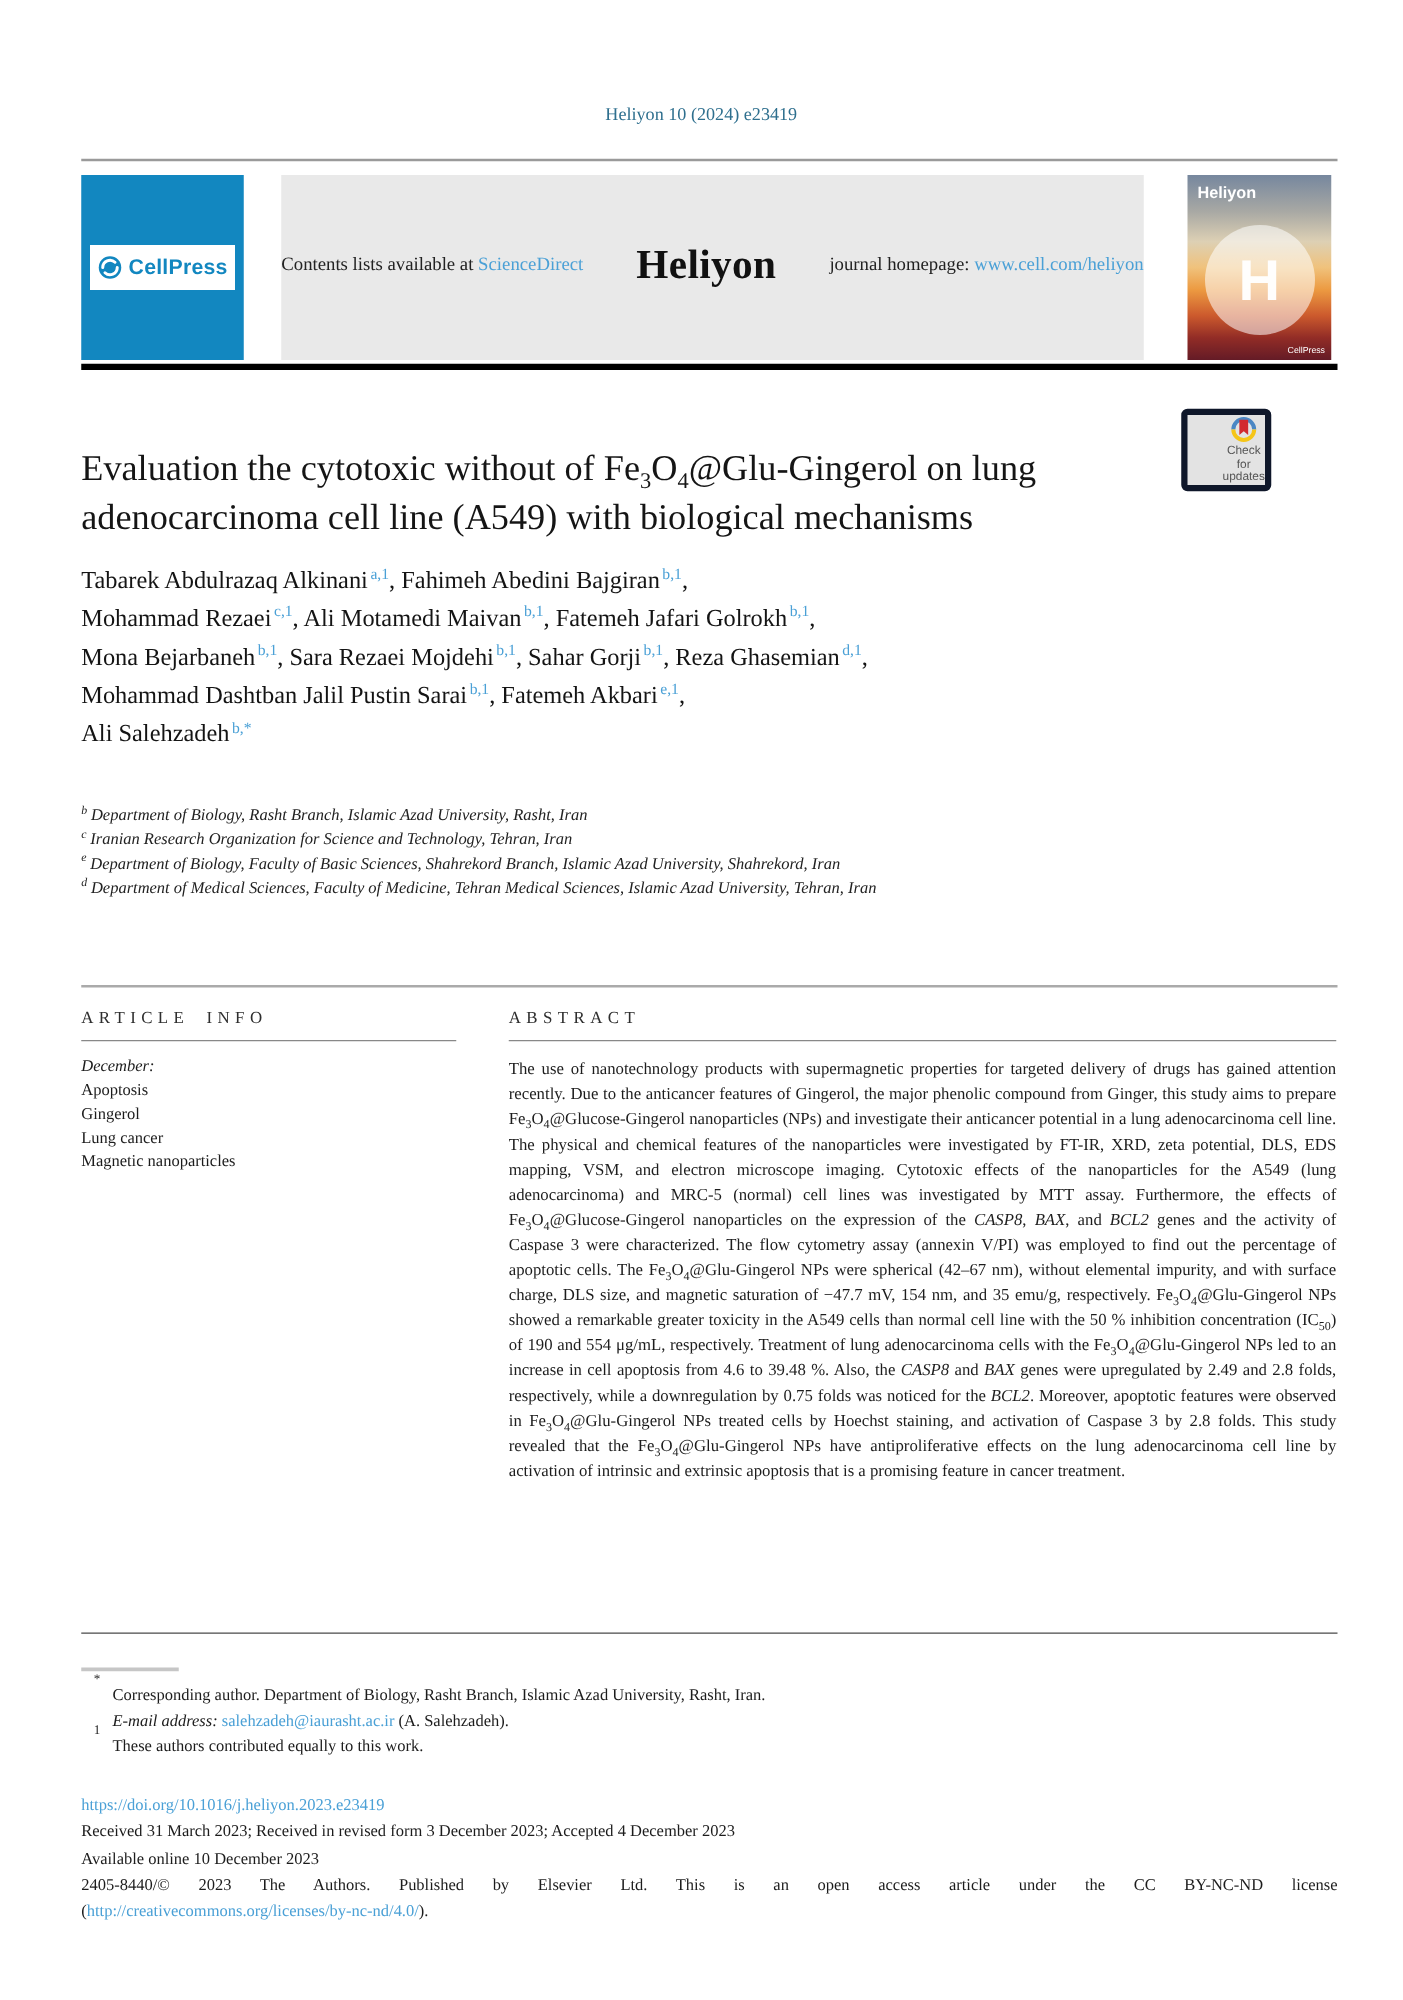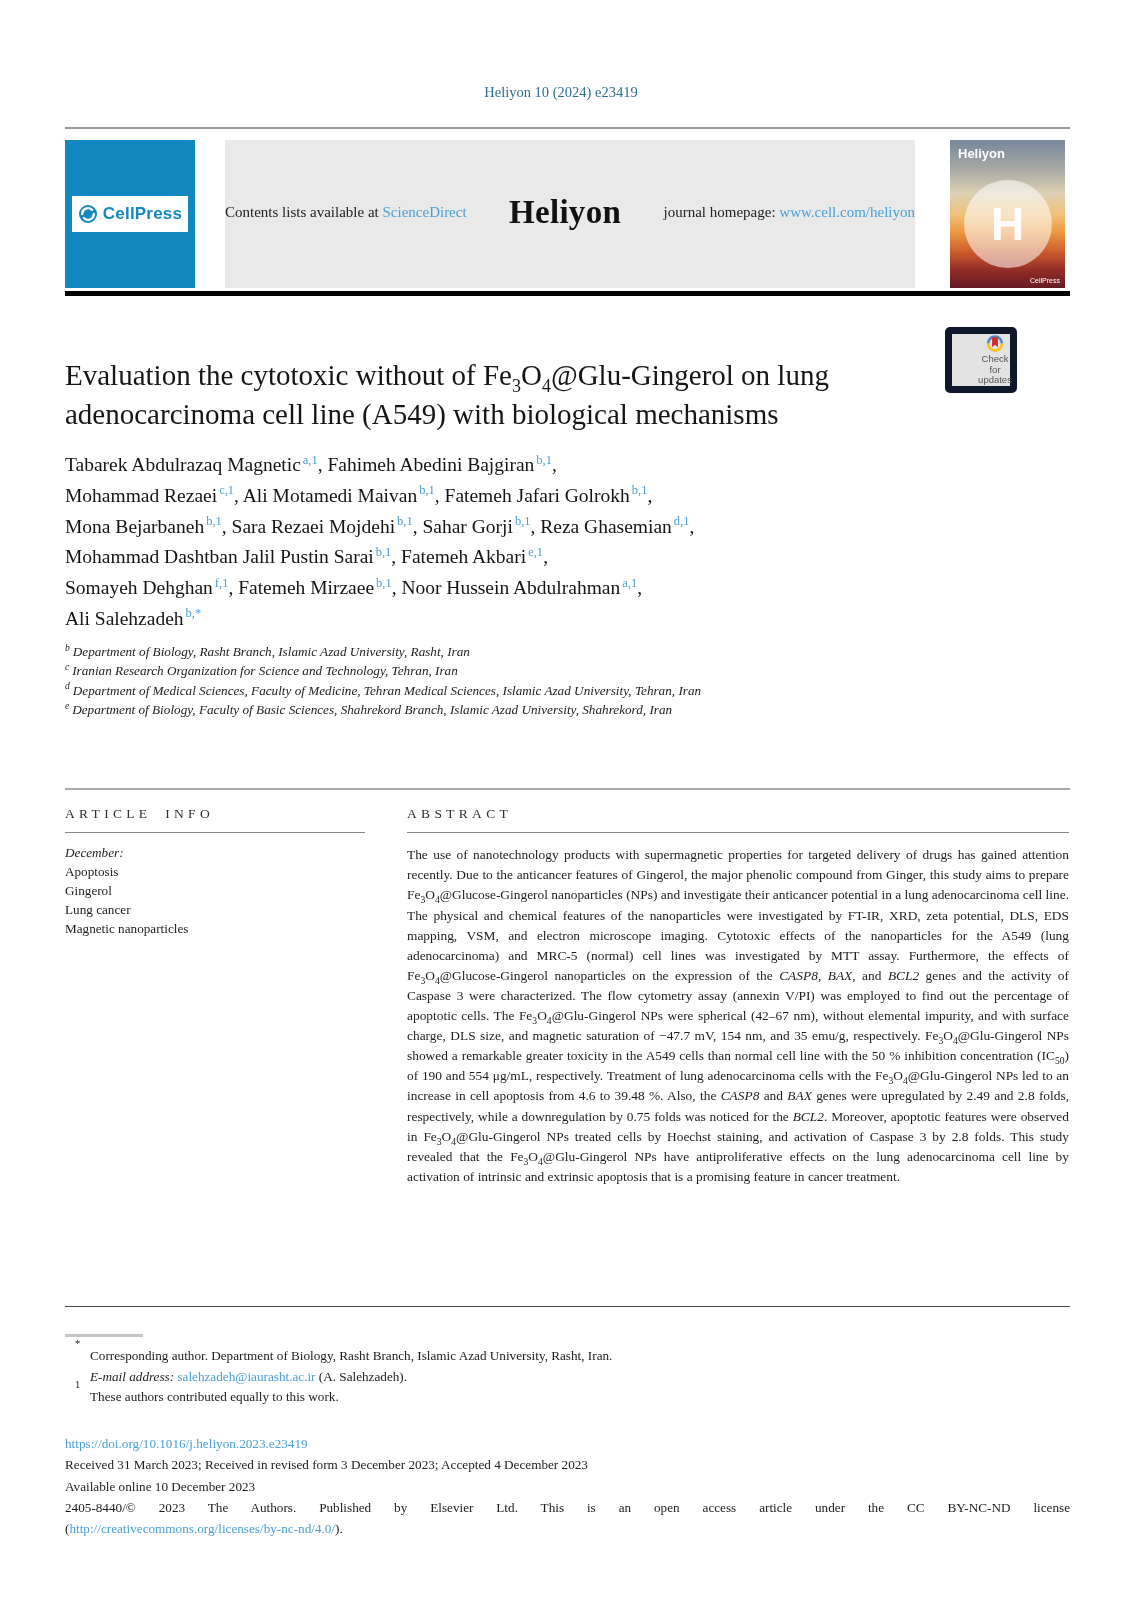--- a/index.html
+++ b/index.html
@@ -42,21 +42,21 @@
   .cover-circle{position:absolute;left:50%;top:57%;transform:translate(-50%,-50%);
     width:88px;height:88px;border-radius:50%;background:rgba(255,255,255,0.55);
     display:flex;align-items:center;justify-content:center;}
   .cover-circle .h{color:rgba(255,255,255,0.96);font-family:"Liberation Sans",sans-serif;
     font-weight:bold;font-size:46px;line-height:1;}
   .cover-brand{position:absolute;right:5px;bottom:4px;color:#fff;
     font-family:"Liberation Sans",sans-serif;font-size:7px;}
 
   
   .crossmark{position:absolute;left:945px;top:327px;width:72px;height:66px;background:#e3e3e3;
-    border:7px solid #0f172a;border-radius:5px;display:flex;flex-direction:column;
+    border:5px solid #0f172a;border-radius:5px;display:flex;flex-direction:column;
     align-items:center;justify-content:center;gap:1px;cursor:pointer;padding-left:28px;}
   .crossmark .cm-txt{font-family:"Liberation Sans",sans-serif;font-size:9.5px;color:#555;line-height:1.12;text-align:center;}
 
   
   .title{position:absolute;left:65px;top:356px;width:845px;font-size:29px;line-height:39px;color:#151515;}
   .title sub{font-size:0.62em;}
   .authors{position:absolute;left:65px;top:450px;width:880px;font-size:19.5px;line-height:30.8px;color:#141414;}
   .asup{color:var(--link);font-size:12.5px;margin-left:2px;}
   .affils{position:absolute;left:65px;top:642px;width:900px;font-style:italic;
     font-size:13.2px;line-height:19.4px;color:#222;}
@@ -125,33 +125,32 @@
     </svg>
     <div class="cm-txt">
       <div>Check for</div>
       <div>updates</div>
     </div>
   </div>
 
   <h1 class="title" style="font-weight:normal;"><span>Evaluation the cytotoxic without of Fe</span><sub>3</sub><span>O</span><sub>4</sub><span>@Glu-Gingerol on lung adenocarcinoma cell line (A549) with biological mechanisms</span></h1>
 
   <div class="authors">
-      <div><span>Tabarek Abdulrazaq Magnetic</span><sup class="asup">a,1</sup><span>, </span><span>Fahimeh Abedini Bajgiran</span><sup class="asup">b,1</sup><span>,</span></div>
+      <div><span>Tabarek Abdulrazaq Alkinani</span><sup class="asup">a,1</sup><span>, </span><span>Fahimeh Abedini Bajgiran</span><sup class="asup">b,1</sup><span>,</span></div>
       <div><span>Mohammad Rezaei</span><sup class="asup">c,1</sup><span>, </span><span>Ali Motamedi Maivan</span><sup class="asup">b,1</sup><span>, </span><span>Fatemeh Jafari Golrokh</span><sup class="asup">b,1</sup><span>,</span></div>
       <div><span>Mona Bejarbaneh</span><sup class="asup">b,1</sup><span>, </span><span>Sara Rezaei Mojdehi</span><sup class="asup">b,1</sup><span>, </span><span>Sahar Gorji</span><sup class="asup">b,1</sup><span>, </span><span>Reza Ghasemian</span><sup class="asup">d,1</sup><span>,</span></div>
       <div><span>Mohammad Dashtban Jalil Pustin Sarai</span><sup class="asup">b,1</sup><span>, </span><span>Fatemeh Akbari</span><sup class="asup">e,1</sup><span>,</span></div>
-      <div><span>Somayeh Dehghan</span><sup class="asup">f,1</sup><span>, </span><span>Fatemeh Mirzaee</span><sup class="asup">b,1</sup><span>, </span><span>Noor Hussein Abdulrahman</span><sup class="asup">a,1</sup><span>,</span></div>
       <div><span>Ali Salehzadeh</span><sup class="asup">b,*</sup></div>
     </div>
 
   <div class="affils">
       <div><sup>b</sup><span>Department of Biology, Rasht Branch, Islamic Azad University, Rasht, Iran</span></div>
       <div><sup>c</sup><span>Iranian Research Organization for Science and Technology, Tehran, Iran</span></div>
+      <div><sup>e</sup><span>Department of Biology, Faculty of Basic Sciences, Shahrekord Branch, Islamic Azad University, Shahrekord, Iran</span></div>
       <div><sup>d</sup><span>Department of Medical Sciences, Faculty of Medicine, Tehran Medical Sciences, Islamic Azad University, Tehran, Iran</span></div>
-      <div><sup>e</sup><span>Department of Biology, Faculty of Basic Sciences, Shahrekord Branch, Islamic Azad University, Shahrekord, Iran</span></div>
     </div>
 
   <div class="hr-thin hr-section"></div>
 
   <div class="col-left">
     <div class="sec-heading">ARTICLE INFO</div>
     <div class="sec-rule"></div>
     <div class="kw-label">December:</div>
     <div>
         <div class="kw-item">Apoptosis</div>

